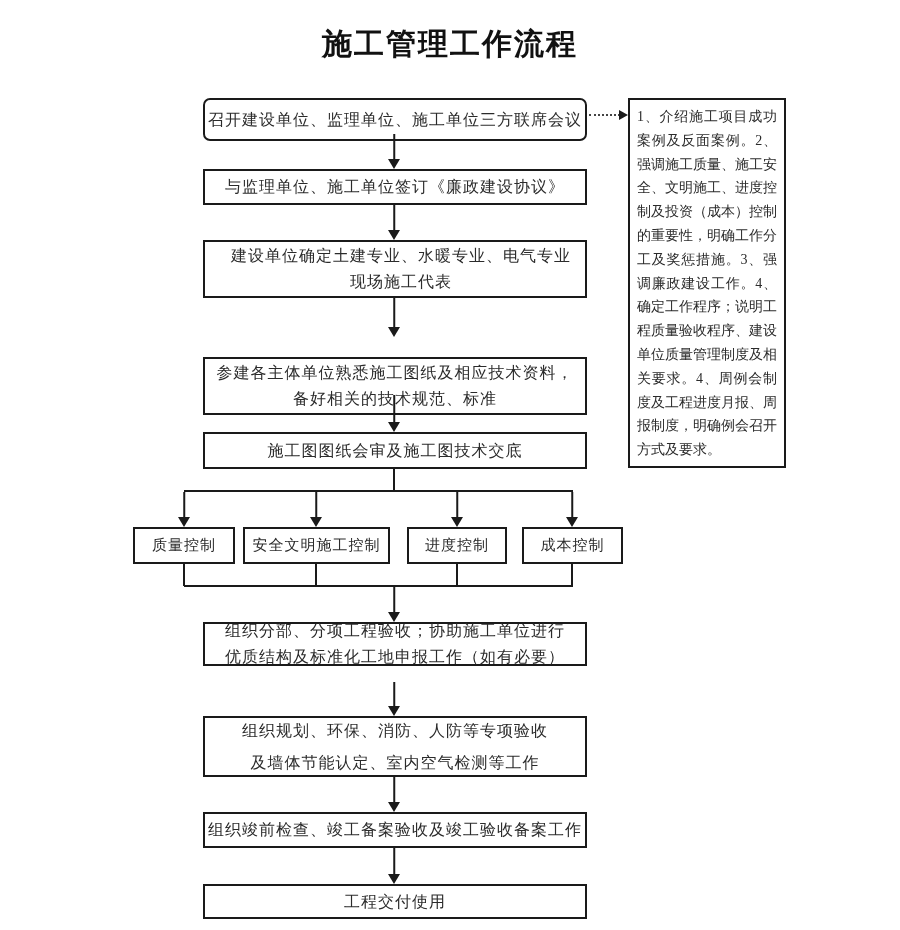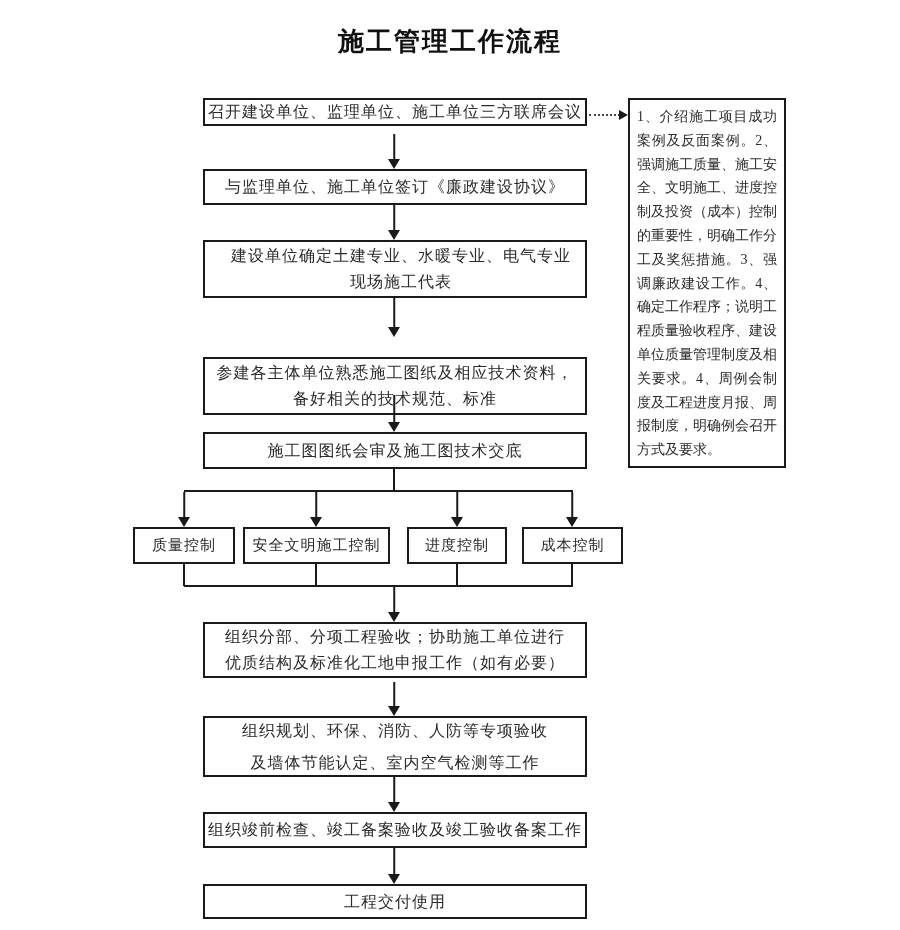--- a/index.html
+++ b/index.html
@@ -15,21 +15,21 @@
     background:#ffffff;
     overflow:hidden;
   }
   .title{
     position:absolute;
     top:24px; left:0; width:900px;
     margin:0;
     text-align:center;
     font-family:"Liberation Sans","DejaVu Sans",sans-serif;
     font-weight:bold;
-    font-size:26px;
+    font-size:30px;
     letter-spacing:2px;
     color:#111;
   }
   .box{
     position:absolute;
     box-sizing:border-box;
     border:2px solid #1a1a1a;
     background:#fff;
     display:flex;
     flex-direction:column;
@@ -78,21 +78,21 @@
     border-left:9px solid #1a1a1a;
   }
 </style>
 </head>
 <body>
 
 <div class="page">
 
   <h1 class="title">施工管理工作流程</h1>
 
-  <div class="box main" style="top:98px;height:28px;">
+  <div class="box main" style="top:98px;height:43px;border-radius:7px;">
     <div class="bline">召开建设单位、监理单位、施工单位三方联席会议</div>
   </div>
 
   <div class="box main" style="top:169px;height:36px;align-items:center;">
     <div class="bline">与监理单位、施工单位签订《廉政建设协议》</div>
   </div>
 
   <div class="box main" style="top:240px;height:58px;padding-left:12px;">
     <div class="bline">建设单位确定土建专业、水暖专业、电气专业</div>
     <div class="bline">现场施工代表</div>
@@ -135,21 +135,21 @@
     <div class="bline">成本控制</div>
   </div>
 
   <div class="vline" style="left:183px;top:564px;height:22px;"></div>
   <div class="vline" style="left:315px;top:564px;height:22px;"></div>
   <div class="vline" style="left:456px;top:564px;height:22px;"></div>
   <div class="vline" style="left:571px;top:564px;height:22px;"></div>
   <div class="hline" style="left:184px;top:585px;width:389px;"></div>
   <div class="arrow-down" style="left:388px;top:586px;height:36px;"></div>
 
-  <div class="box main" style="top:622px;height:56px;">
+  <div class="box main" style="top:622px;height:44px;">
     <div class="bline">组织分部、分项工程验收；协助施工单位进行</div>
     <div class="bline">优质结构及标准化工地申报工作（如有必要）</div>
   </div>
 
   <div class="arrow-down" style="left:388px;top:682px;height:34px;"></div>
 
   <div class="box main" style="top:716px;height:61px;gap:6px;">
     <div class="bline">组织规划、环保、消防、人防等专项验收</div>
     <div class="bline">及墙体节能认定、室内空气检测等工作</div>
   </div>

